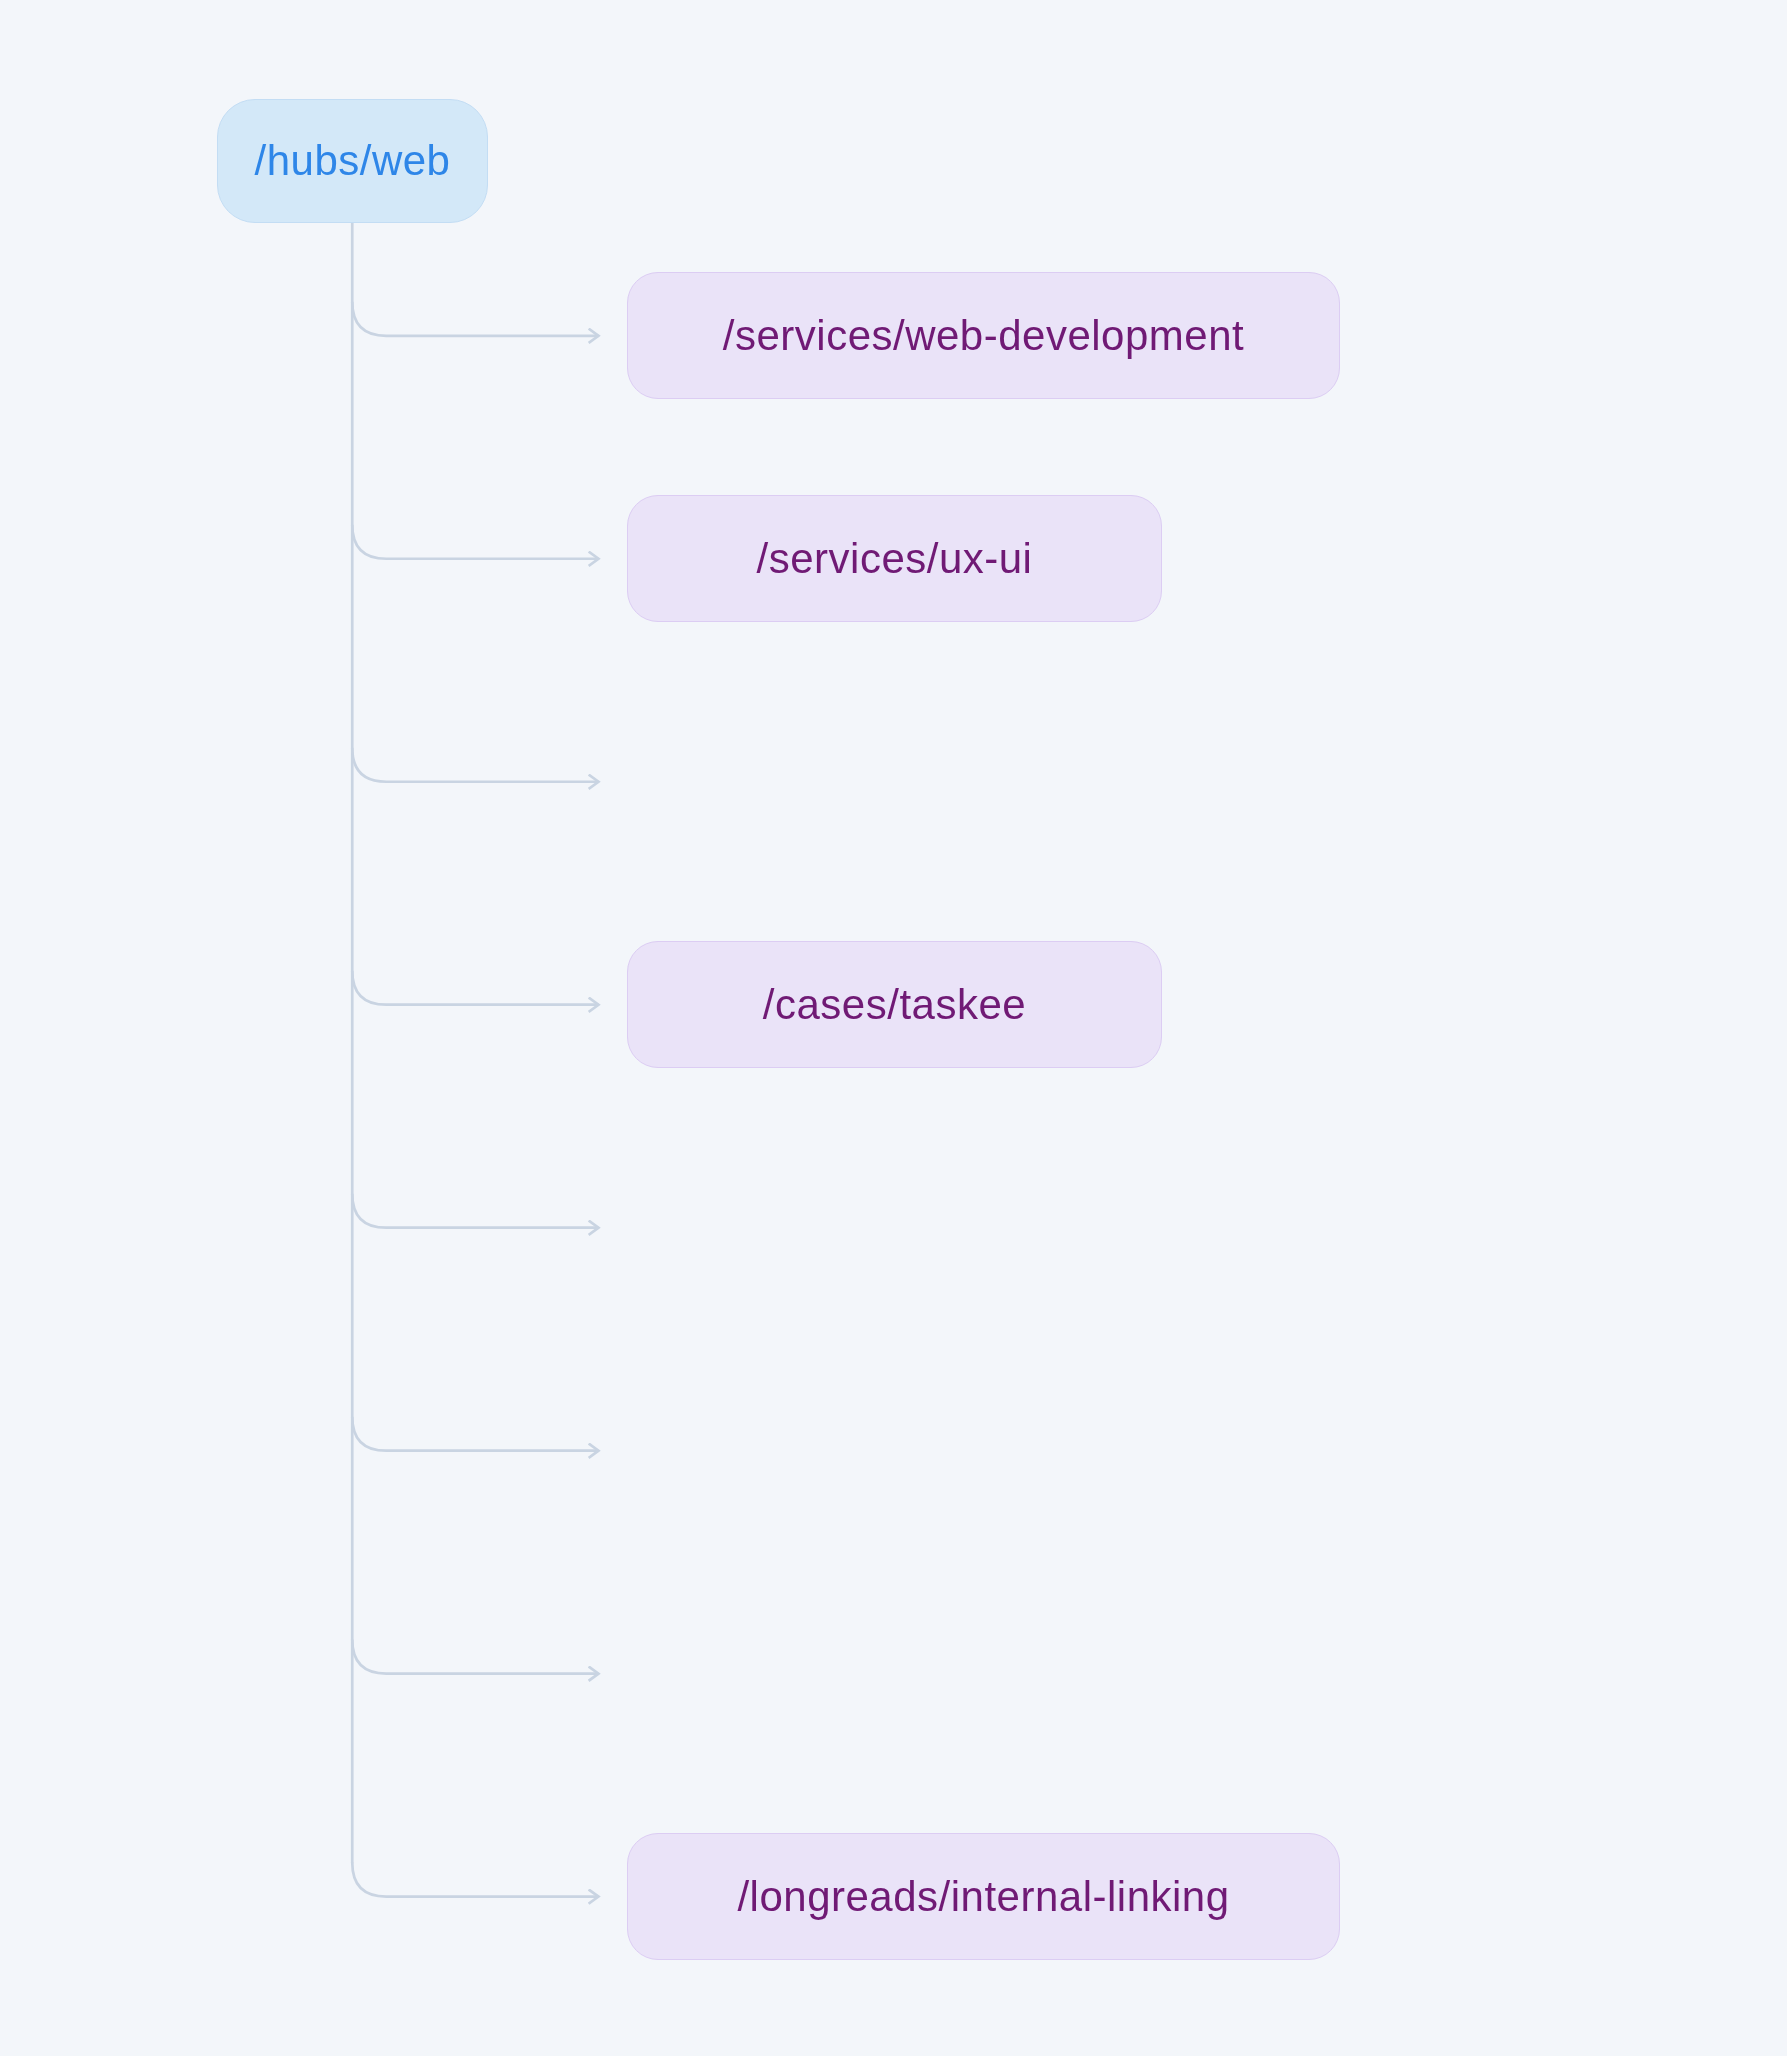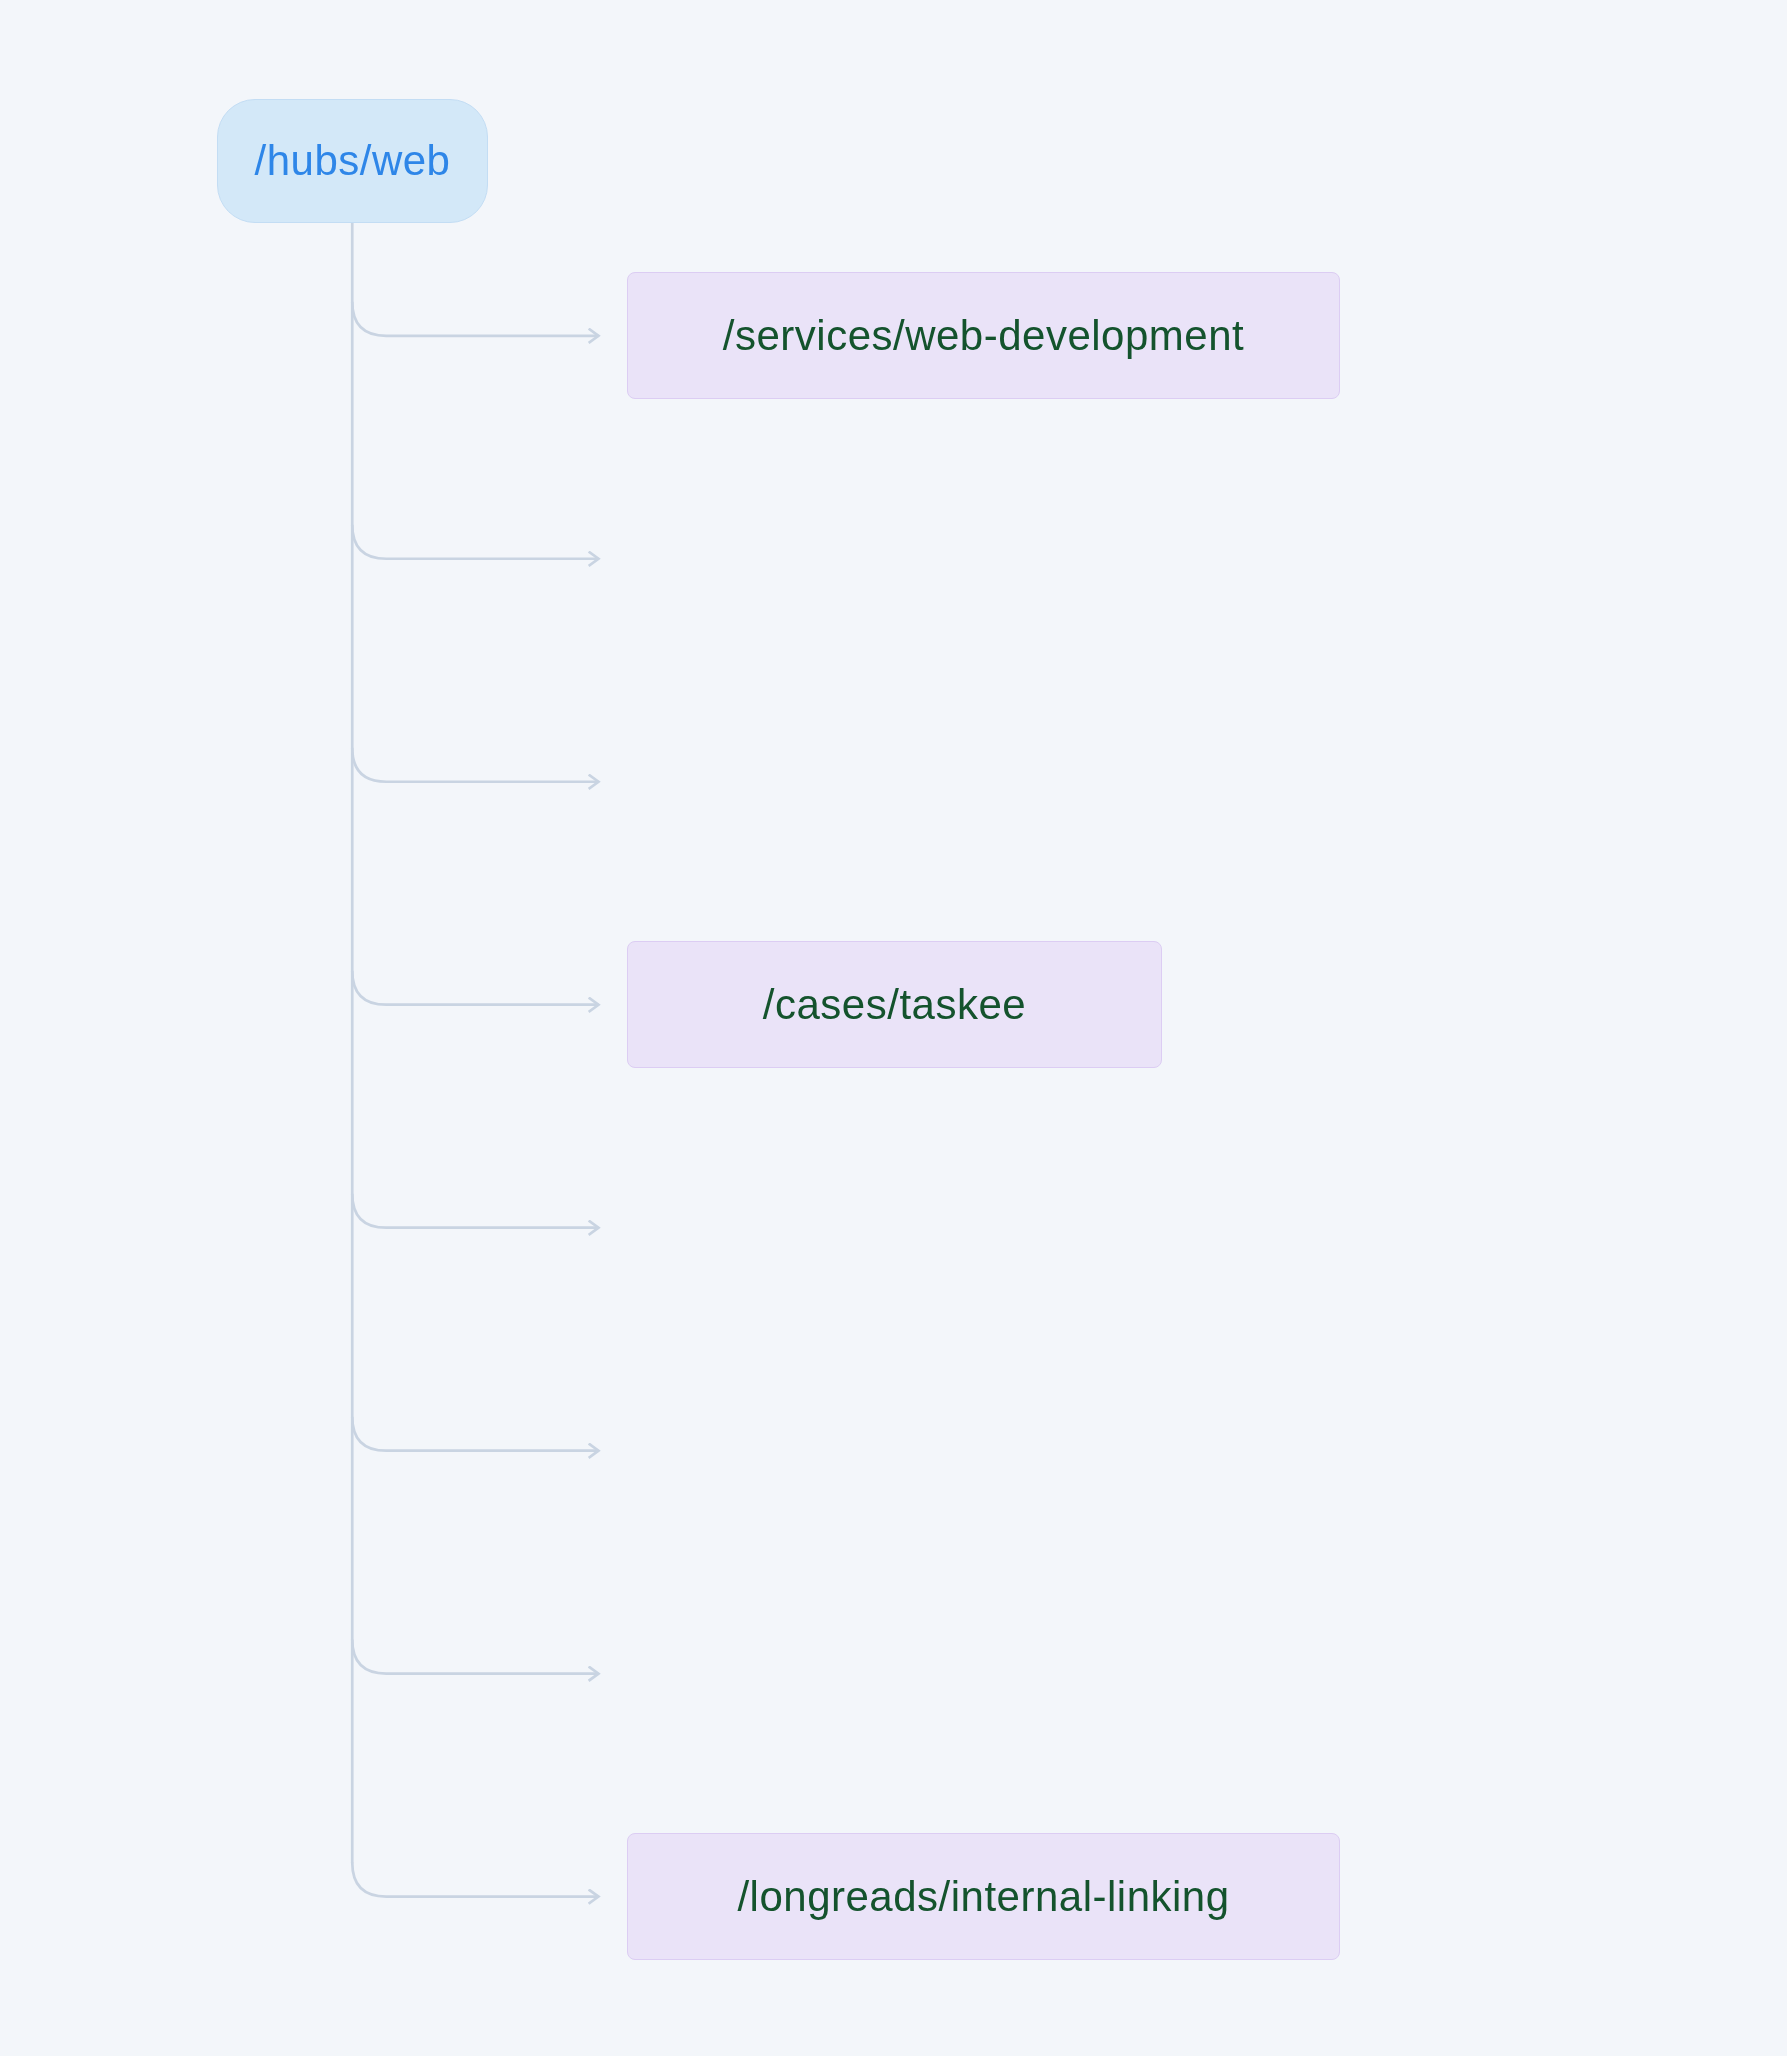--- a/index.html
+++ b/index.html
@@ -38,22 +38,22 @@
     background: #d3e8f8;
     border: 1.8px solid #c3ddf4;
     border-radius: 38px;
     color: #2e86e8;
   }
   .child-node {
     left: 627px;
     height: 127px;
     background: #eae3f8;
     border: 1.8px solid #dccdf3;
-    border-radius: 8px;
-    color: #14532d;
+    border-radius: 31px;
+    color: #701a75;
   }
   .w-lg { width: 713px; }
   .w-sm { width: 535px; }
 </style>
 </head>
 <body>
 
 <div class="canvas">
 
   <svg class="connectors" viewBox="0 0 1996 2296" xmlns="http://www.w3.org/2000/svg">
@@ -76,20 +76,23 @@
   </svg>
 
   <div class="node root-node">
     <span>/hubs/web</span>
   </div>
 
   <div class="node child-node w-lg" style="top:272px">
     <span>/services/web-development</span>
   </div>
 
+  <div class="node child-node w-sm" style="top:495px">
+    <span>/services/ux-ui</span>
+  </div>
 
 
   <div class="node child-node w-sm" style="top:941px">
     <span>/cases/taskee</span>
   </div>
 
 
 
 
   <div class="node child-node w-lg" style="top:1833px">

